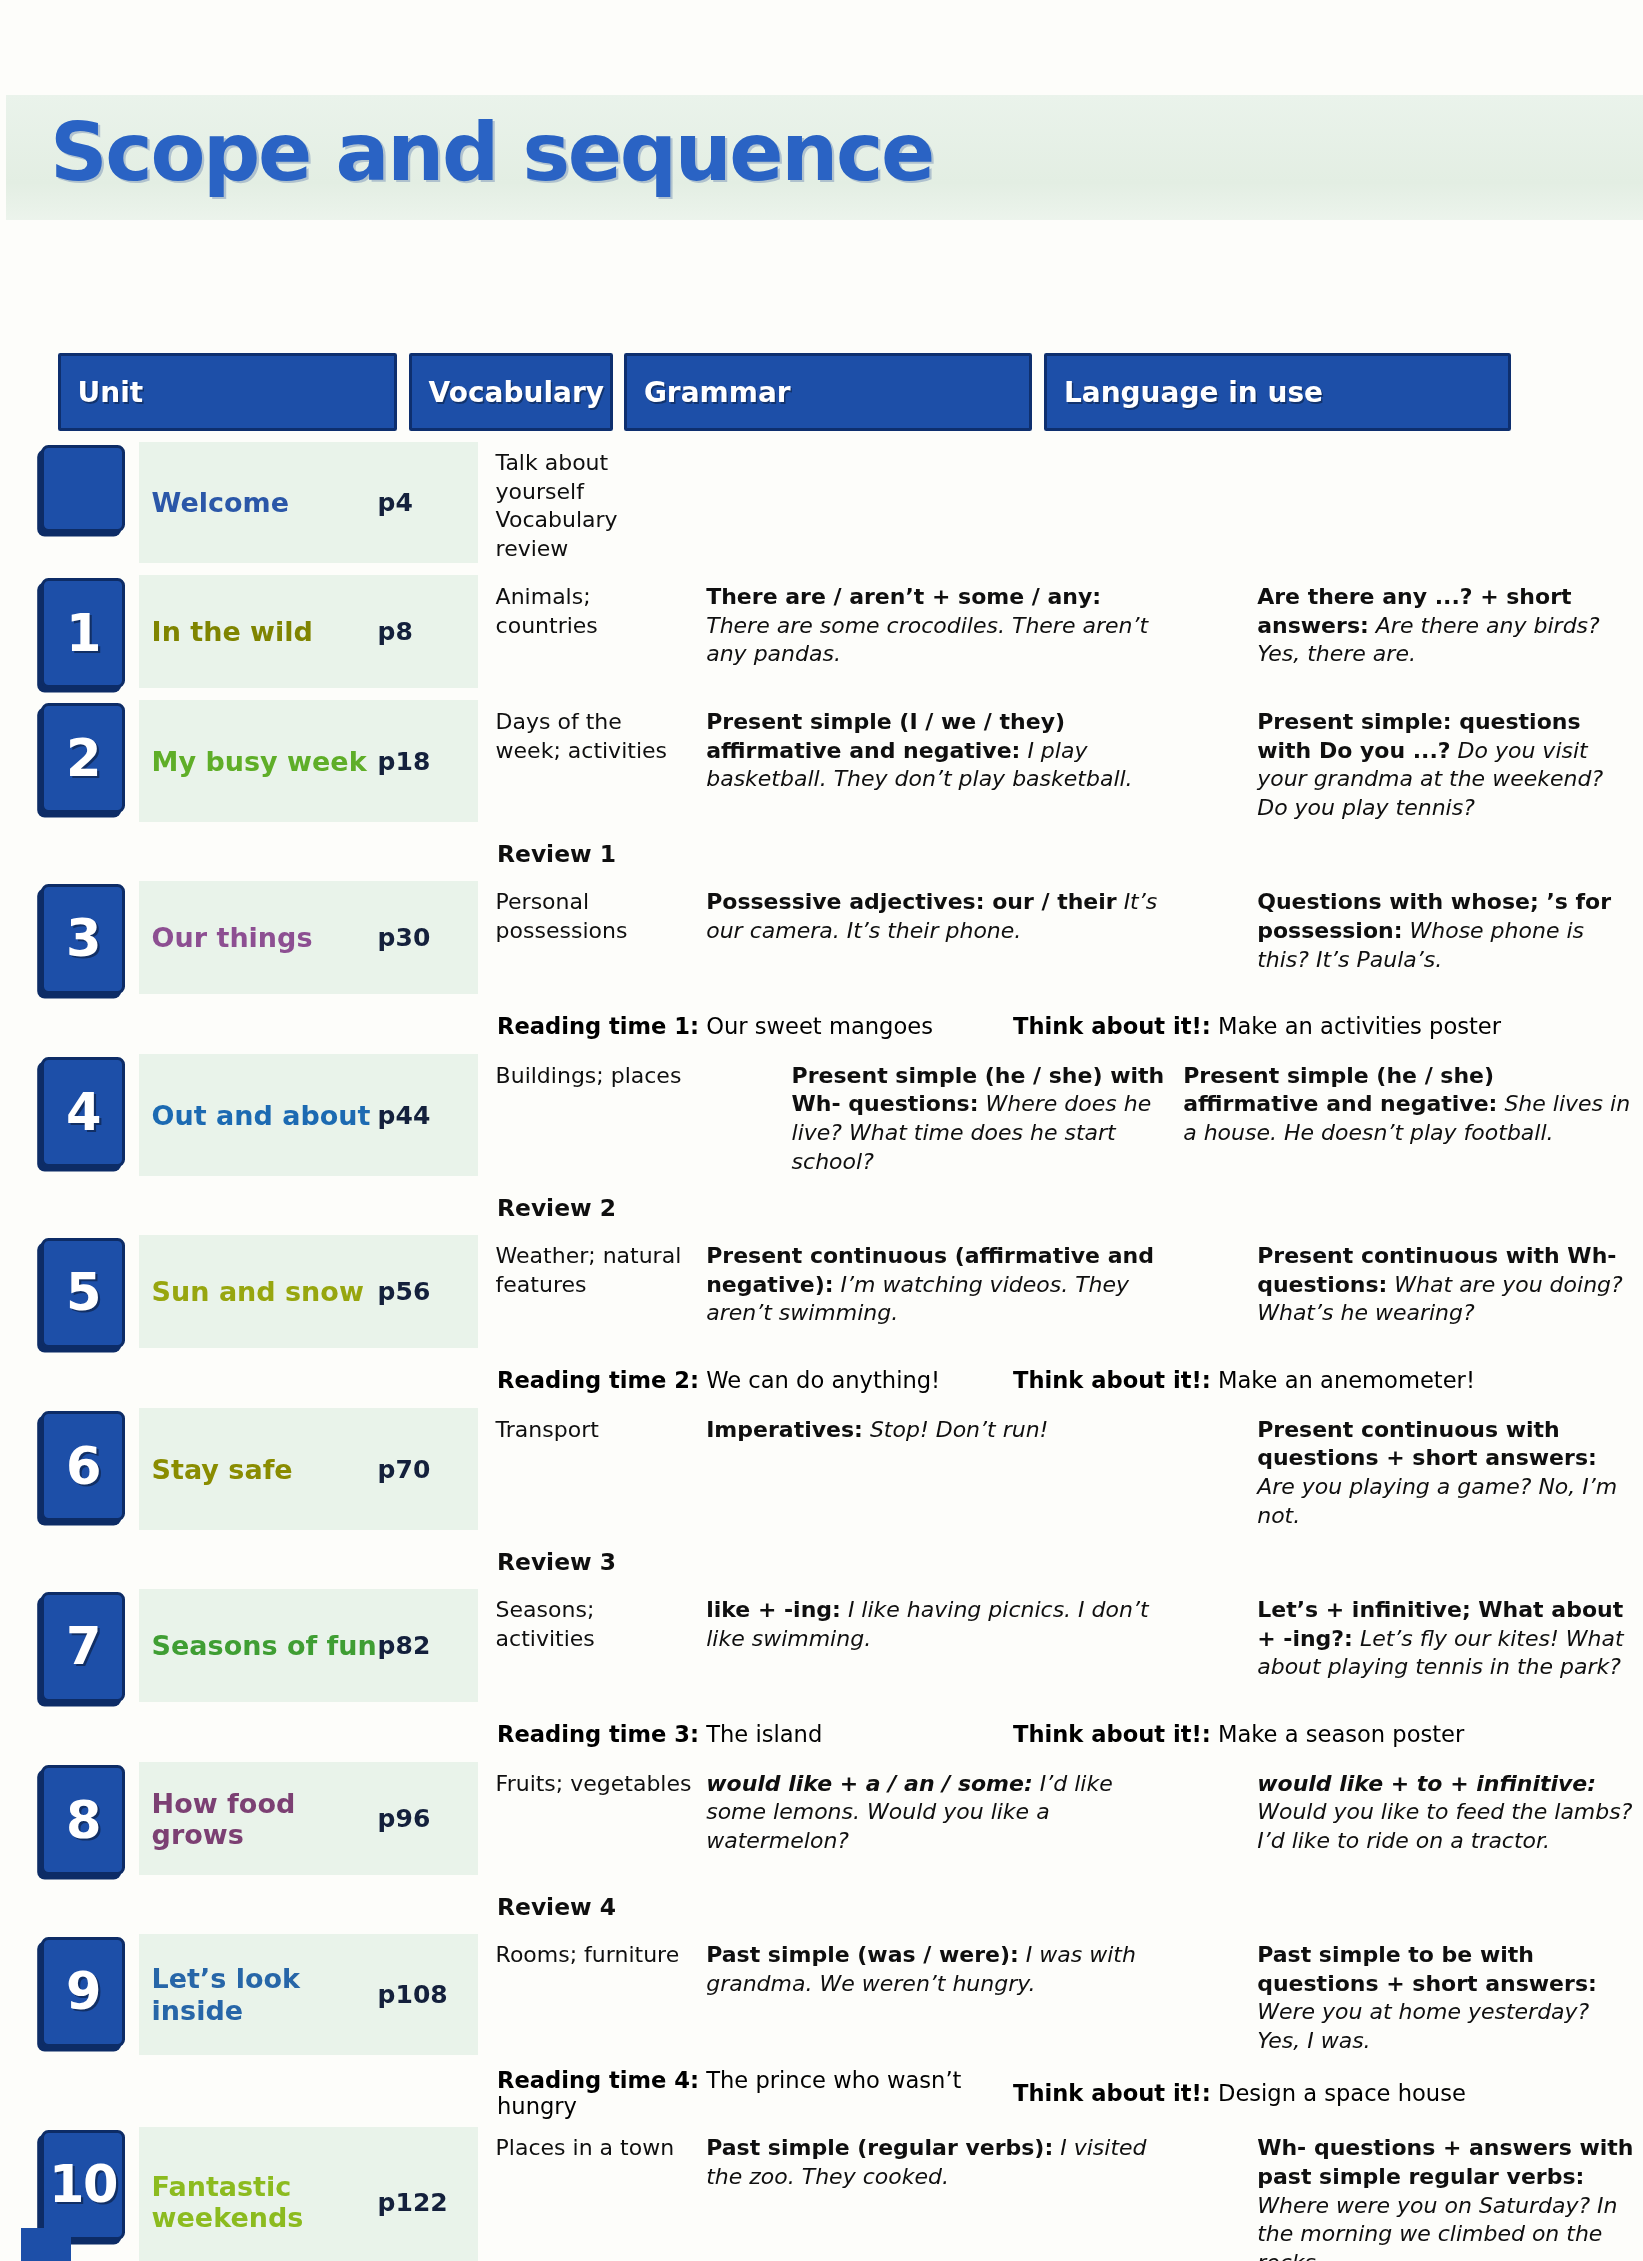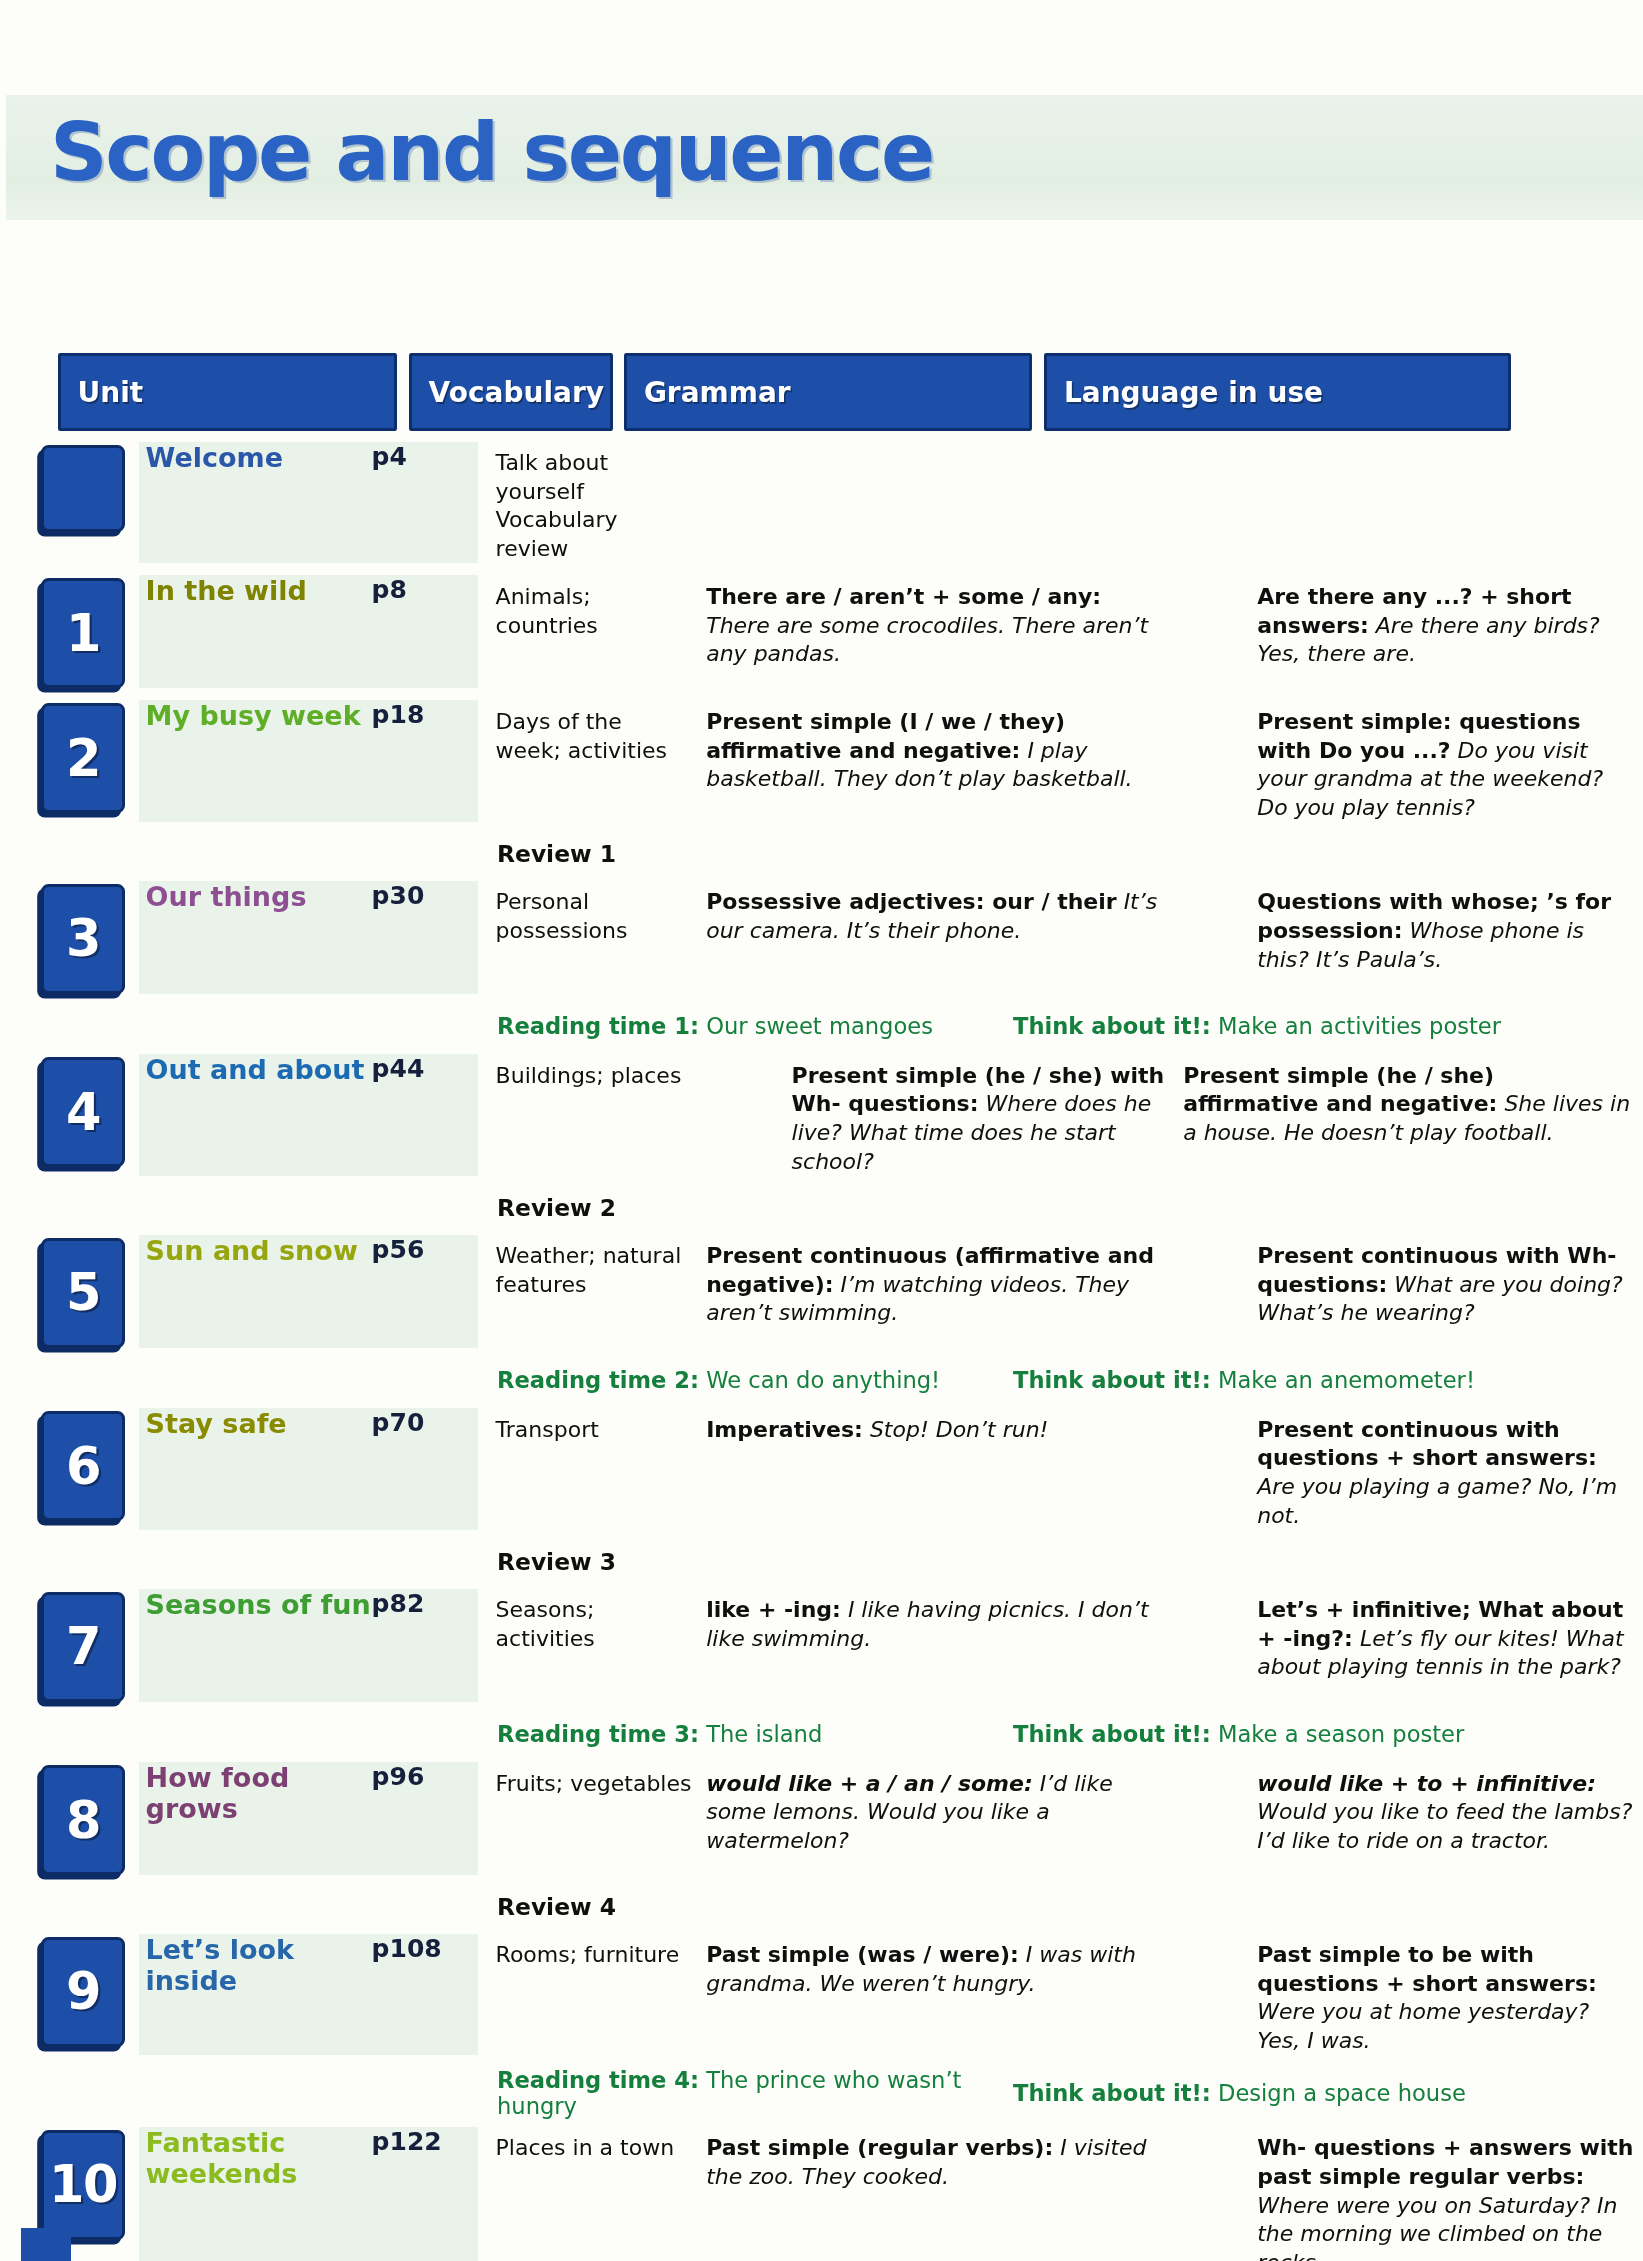--- a/index.html
+++ b/index.html
@@ -27,36 +27,36 @@
   .row { display:flex; align-items:stretch; position:relative; }
   .row.unit { min-height:113px; margin-bottom:12px; }
   .row.unit.first { min-height:93px; }
 
   .badge { align-self:flex-start; margin-top:3px; width:84px; margin-left:41px; min-height:110px;
     background:#1d4fa8; border:3px solid #0d2c66; border-radius:7.5px; box-shadow:-3.8px 4.5px 0 #0d2c66;
     color:#fff; display:flex; align-items:center; justify-content:center;
     font-size:51px; font-weight:800; letter-spacing:-1.5px; text-shadow:2.3px 2.3px 0 rgba(0,0,0,.4); }
   .badge.empty { min-height:87px; }
 
-  .unit-cell { width:339px; margin-left:13.6px; background:#e9f3ea; display:flex; padding-left:7px; }
+  .unit-cell { width:339px; margin-left:13.6px; background:#e9f3ea; display:flex; align-items:center; padding-left:13px; }
   .u-title { width:226px; font-size:27px; font-weight:700; white-space:pre-line; line-height:1.15; }
   .u-page { font-size:25px; font-weight:700; color:#14203c; }
 
   .cell { padding-top:7.5px; font-size:22px; line-height:1.3; color:#0f0f0f; }
   .vocab { width:197px; margin-left:18px; white-space:pre-line; }
   .grammar { width:452px; margin-left:13.6px; }
   .lang { width:378px; margin-left:99px; }
   .head { font-weight:700; }
   .head.it { font-style:italic; }
   .ex { font-style:italic; }
 
   .row.review { min-height:39px; margin-bottom:7.5px; align-items:center; }
   .review-label { margin-left:497px; font-size:23.4px; font-weight:700; color:#0f0f0f; }
 
-  .row.reading { min-height:41px; margin-bottom:7.5px; align-items:center; font-size:22.6px; color:#15803d; }
+  .row.reading { min-height:41px; margin-bottom:7.5px; align-items:center; font-size:22.6px; color:#000000; }
   .rt { margin-left:497px; width:516px; }
   .rt b, .ta b { font-weight:700; }
 
   .corner-box { position:absolute; left:21px; bottom:0; width:50px; height:33px; background:#1d4fa8; }
 </style>
 </head>
 <body>
 
 <div class="page">
   <div class="title-band"></div>

